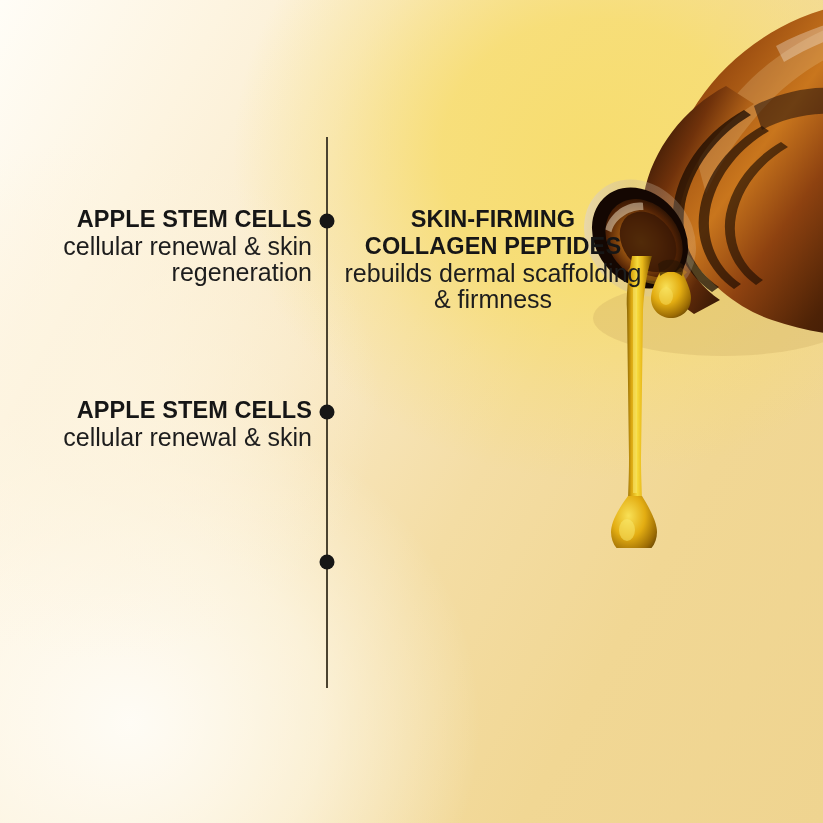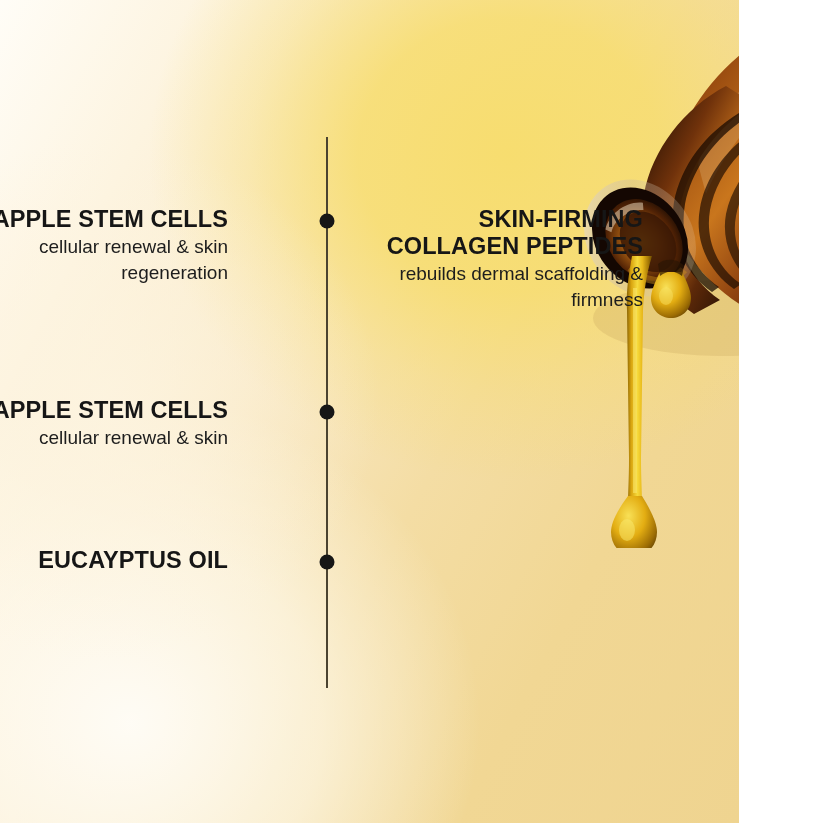--- a/index.html
+++ b/index.html
@@ -2,21 +2,21 @@
 <html><head>
 <meta charset="utf-8">
 <style>
   html, body {
     margin: 0;
     padding: 0;
     background: #ffffff;
   }
   #canvas {
     position: relative;
-    width: 739px;
+    width: 823px;
     height: 823px;
     overflow: hidden;
     font-family: "Liberation Sans", sans-serif;
     color: #1a1a1a;
   }
 
   
   .bg-base {
     position: absolute;
     inset: 0;
@@ -94,32 +94,32 @@
   .col-left {
     position: absolute;
     right: 511px;      
     width: 300px;
     text-align: right;
   }
   .col-right {
     position: absolute;
     left: 343px;
     width: 300px;
-    text-align: right;
+    text-align: center;
   }
   .heading {
     font-size: 23.5px;
     font-weight: 700;
     letter-spacing: 0.1px;
     line-height: 27px;
     margin: 0 0 1px 0;
     color: #161616;
   }
   .desc {
-    font-size: 19px;
+    font-size: 25px;
     font-weight: 400;
     line-height: 25.5px;
     margin: 0;
     color: #1d1d1d;
   }
 </style>
 </head>
 <body>
 
 <div id="canvas">
@@ -259,19 +259,18 @@
     <div class="col-left">
       <p class="heading">APPLE STEM CELLS</p>
       <p class="desc">cellular renewal &amp; skin</p>
     </div>
     <div class="col-right">
     </div>
   </div>
 
   <div class="row" style="top:547px; left:0; right:0;">
     <div class="col-left">
-      <p class="heading">EUCAYPTUS OIL</p>
     </div>
     <div class="col-right">
     </div>
   </div>
 
 </div>
 
 </body></html>

